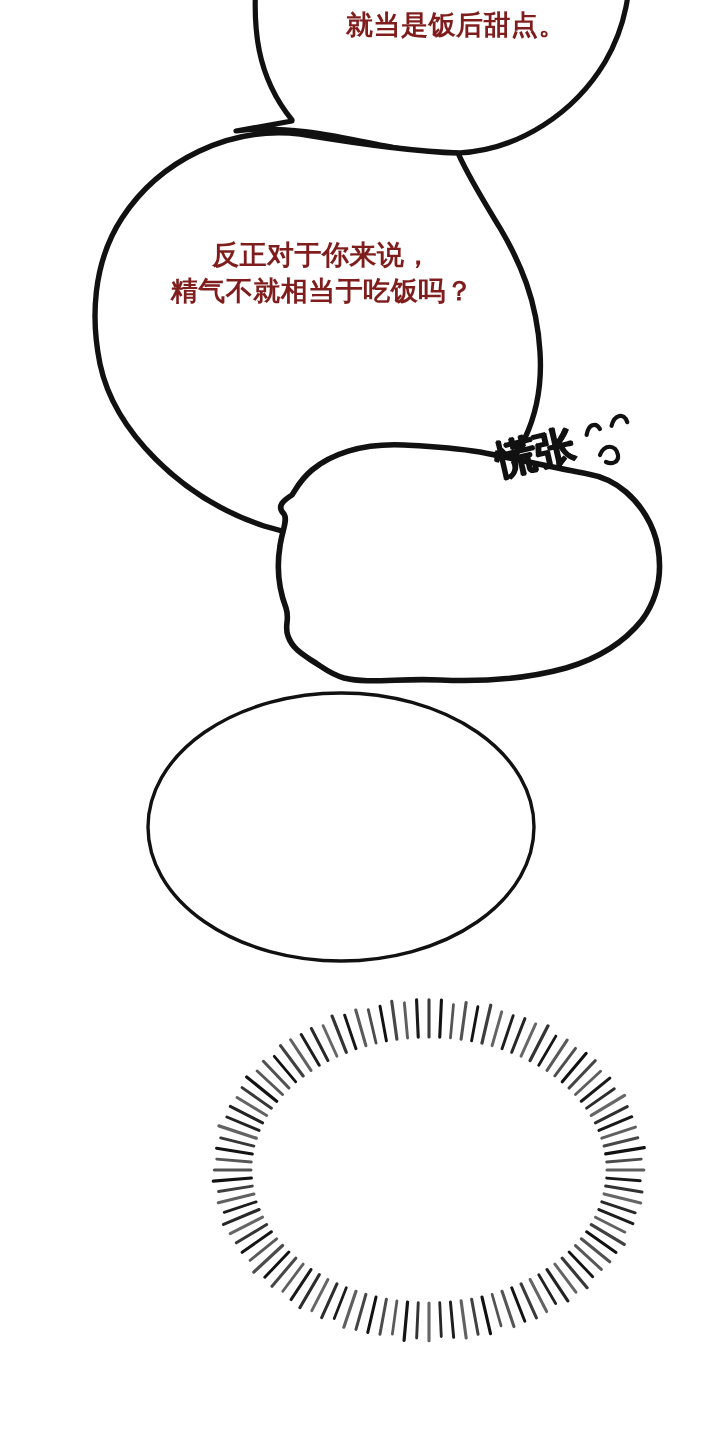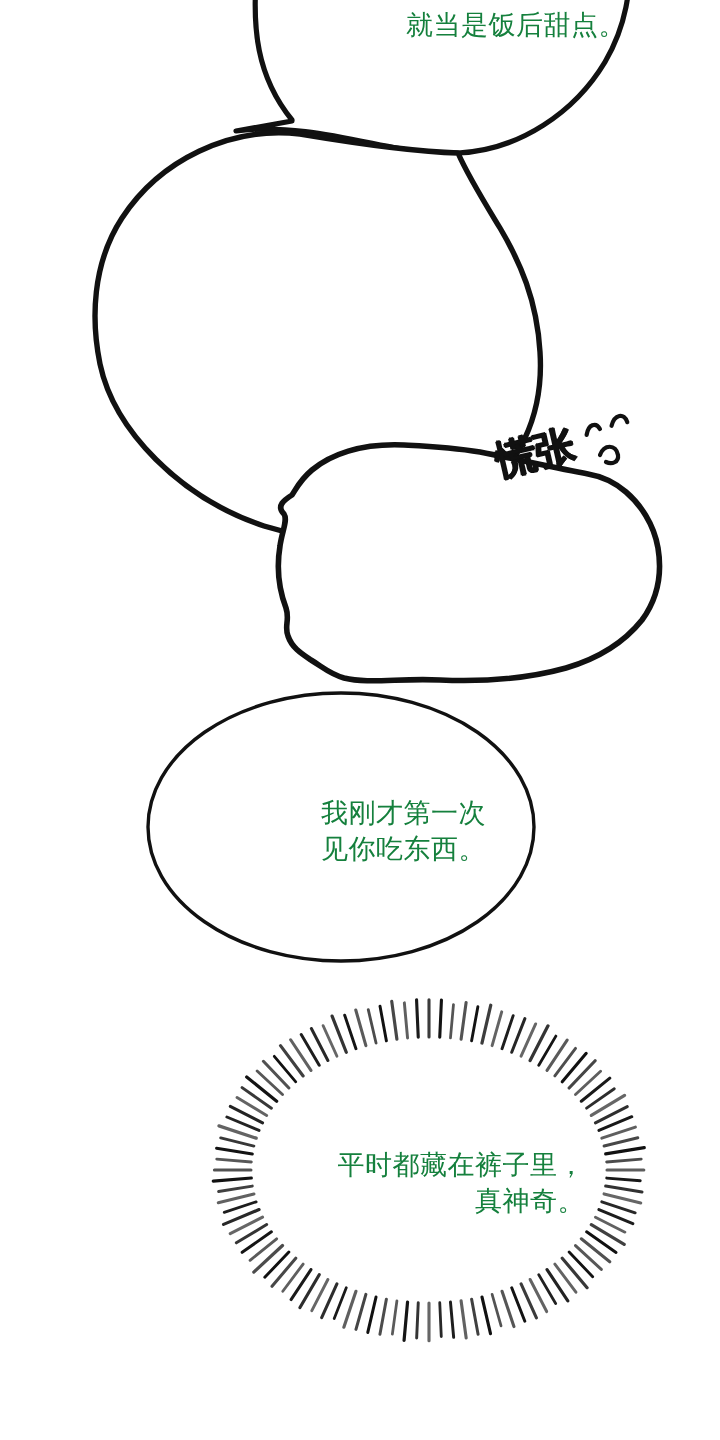--- a/index.html
+++ b/index.html
@@ -22,24 +22,24 @@
   #art {
     position: absolute;
     left: 0;
     top: 0;
     width: 720px;
     height: 1440px;
     display: block;
   }
   .balloon-text {
     position: absolute;
-    text-align: right;
-    color: #15803d;
+    text-align: center;
+    color: #7f1d1d;
     font-family: "Liberation Sans", "DejaVu Sans", sans-serif;
-    font-weight: 400;
+    font-weight: 700;
     letter-spacing: 0.5px;
     white-space: pre-line;
     line-height: 1.32;
     -webkit-font-smoothing: antialiased;
   }
   #txt-1 {
     left: 286px;
     top: 8px;
     width: 340px;
     font-size: 27px;
@@ -262,23 +262,21 @@
           <line x1="386.40" y1="1040.86" x2="380.03" y2="1006.26" stroke="#111111" stroke-width="2.93" stroke-linecap="round" opacity="1.00"></line>
           <line x1="396.91" y1="1039.18" x2="391.74" y2="1001.38" stroke="#111111" stroke-width="3.18" stroke-linecap="round" opacity="0.77"></line>
           <line x1="407.54" y1="1037.97" x2="404.36" y2="1002.84" stroke="#111111" stroke-width="2.94" stroke-linecap="round" opacity="0.67"></line>
           <line x1="418.25" y1="1037.24" x2="416.56" y2="999.78" stroke="#111111" stroke-width="3.13" stroke-linecap="round" opacity="0.96"></line>
         </g>
     </g>
   </svg>
 
   <div class="balloon-text" id="txt-1">就当是饭后甜点。</div>
 
-
-
-  <div class="balloon-text" id="txt-4">我刚才第一次
-见你吃东西。</div>
-
-  <div class="balloon-text" id="txt-5">平时都藏在裤子里，
-真神奇。</div>
+  <div class="balloon-text" id="txt-2">反正对于你来说，
+精气不就相当于吃饭吗？</div>
+
+
+
 
   <div class="sfx" id="sfx-huangzhang">慌张</div>
 
 </div>
 
 </body></html>

